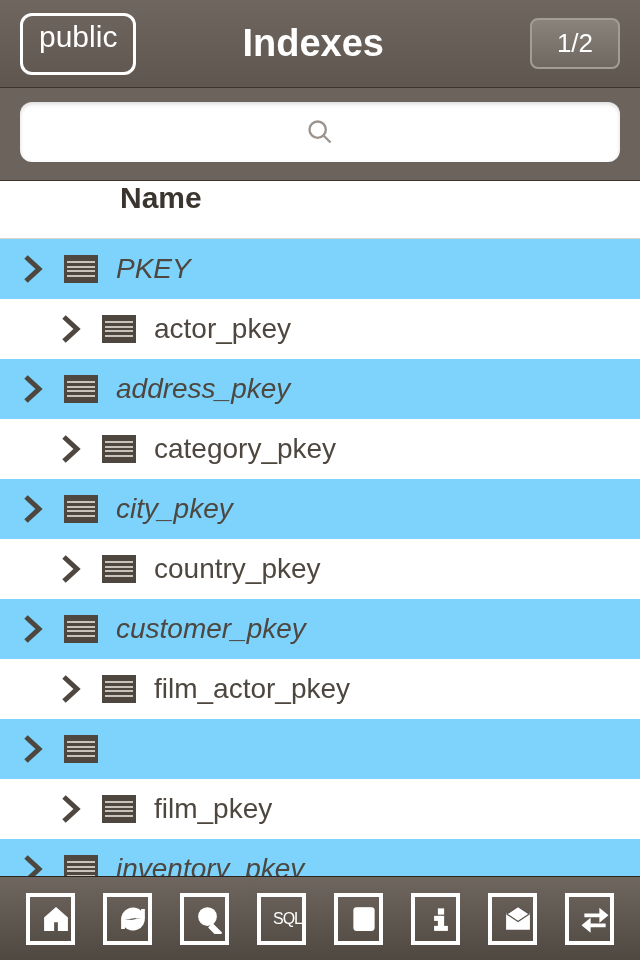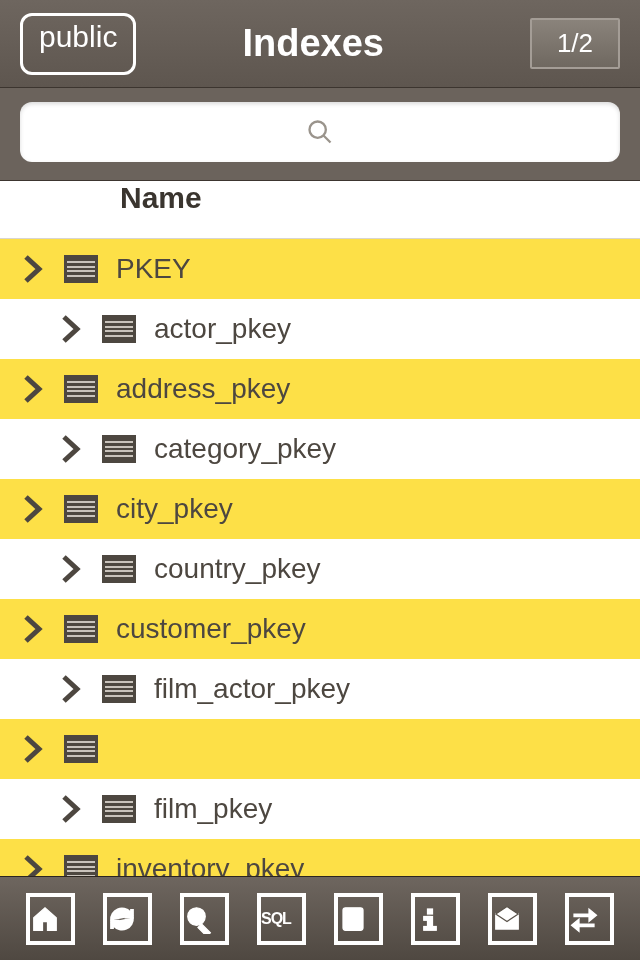--- a/index.html
+++ b/index.html
@@ -26,21 +26,21 @@
     line-height: 1;
   }
   .nav-title {
     color: #ffffff;
     font-size: 38px;
     font-weight: 600;
   }
   .page-indicator {
     border: 2px solid #a49d96;
     background: linear-gradient(#8a837b, #6f6860);
-    border-radius: 2px;
+    border-radius: 8px;
     color: #ffffff;
     font-size: 26px;
     padding: 8px 22px;
     min-width: 90px;
     text-align: center;
     margin-left: 40px;
   }
 
   
   .search-area {
@@ -75,21 +75,21 @@
 
   
   .list { flex: 1; overflow: hidden; }
   .row {
     height: 60px;
     display: flex;
     align-items: center;
     padding: 0 10px;
     font-size: 28px;
   }
-  .row.dark { background: #fde047; color: #4d4740; }
+  .row.dark { background: #7dd3fc; color: #4d4740; font-style: italic; }
   .row.light { background: #ffffff; color: #4d4740; padding-left: 48px; }
   .chevron {
     width: 46px;
     display: flex;
     align-items: center;
     justify-content: center;
   }
   .chevron svg { width: 24px; height: 30px; }
   .row-icon {
     width: 50px;
@@ -119,23 +119,23 @@
     align-items: center;
     justify-content: flex-start;
     padding: 0 26px;
     gap: 28px;
   }
   .tool-btn {
     width: 50px; height: 52px;
     border: 4px solid #ffffff;
     display: flex;
     align-items: center;
-    justify-content: flex-start;
+    justify-content: flex-end;
     color: #ffffff;
-    font-weight: 700;
+    font-weight: 400;
   }
   .tool-btn svg { width: 30px; height: 30px; fill: #ffffff; stroke: #ffffff; }
   .sql-text { font-size: 16px; font-family: Arial, sans-serif; letter-spacing: -1px; }
 </style>
 </head>
 <body>
 
 <div class="navbar">
   <div class="back-btn">public</div>
   <div class="nav-title">Indexes</div>

